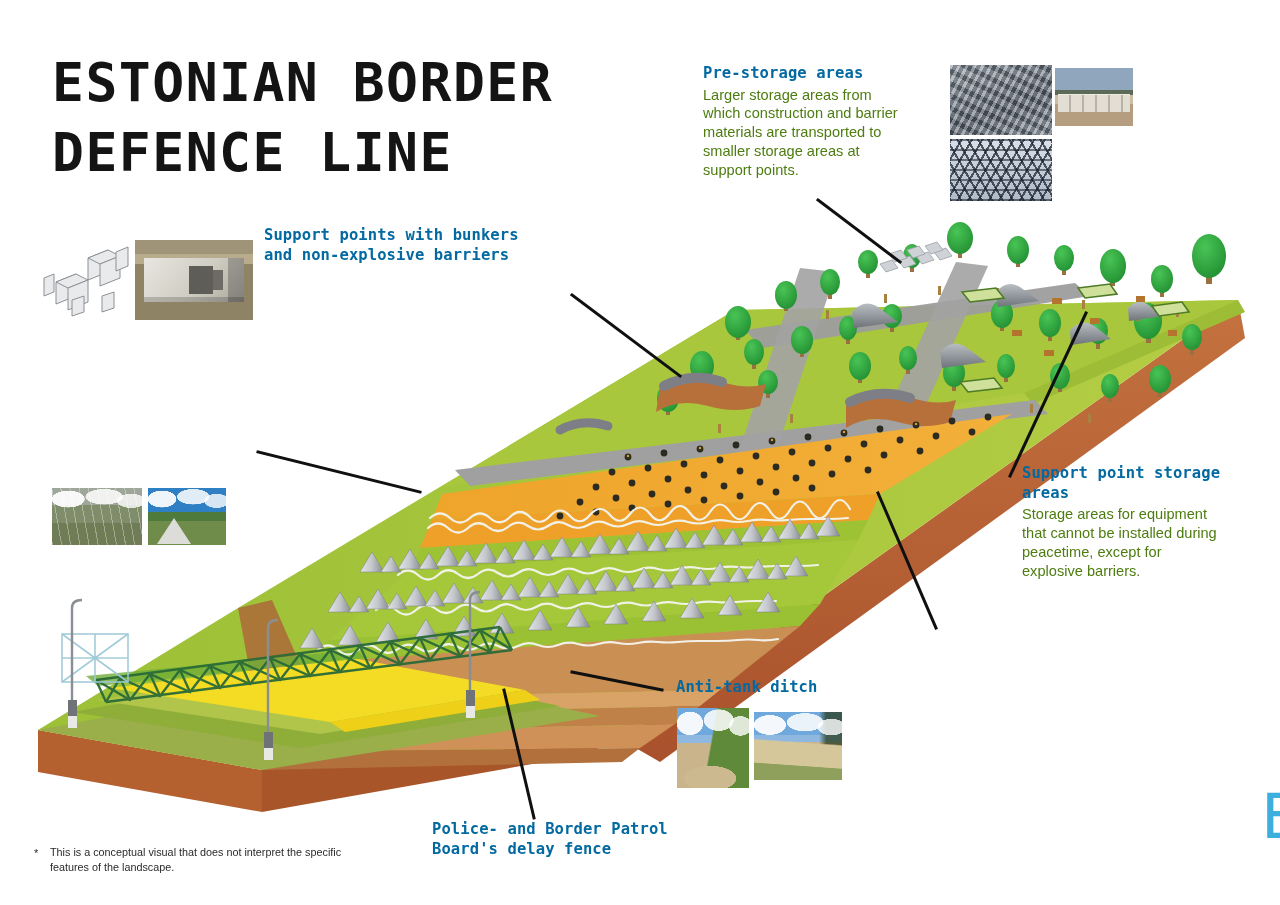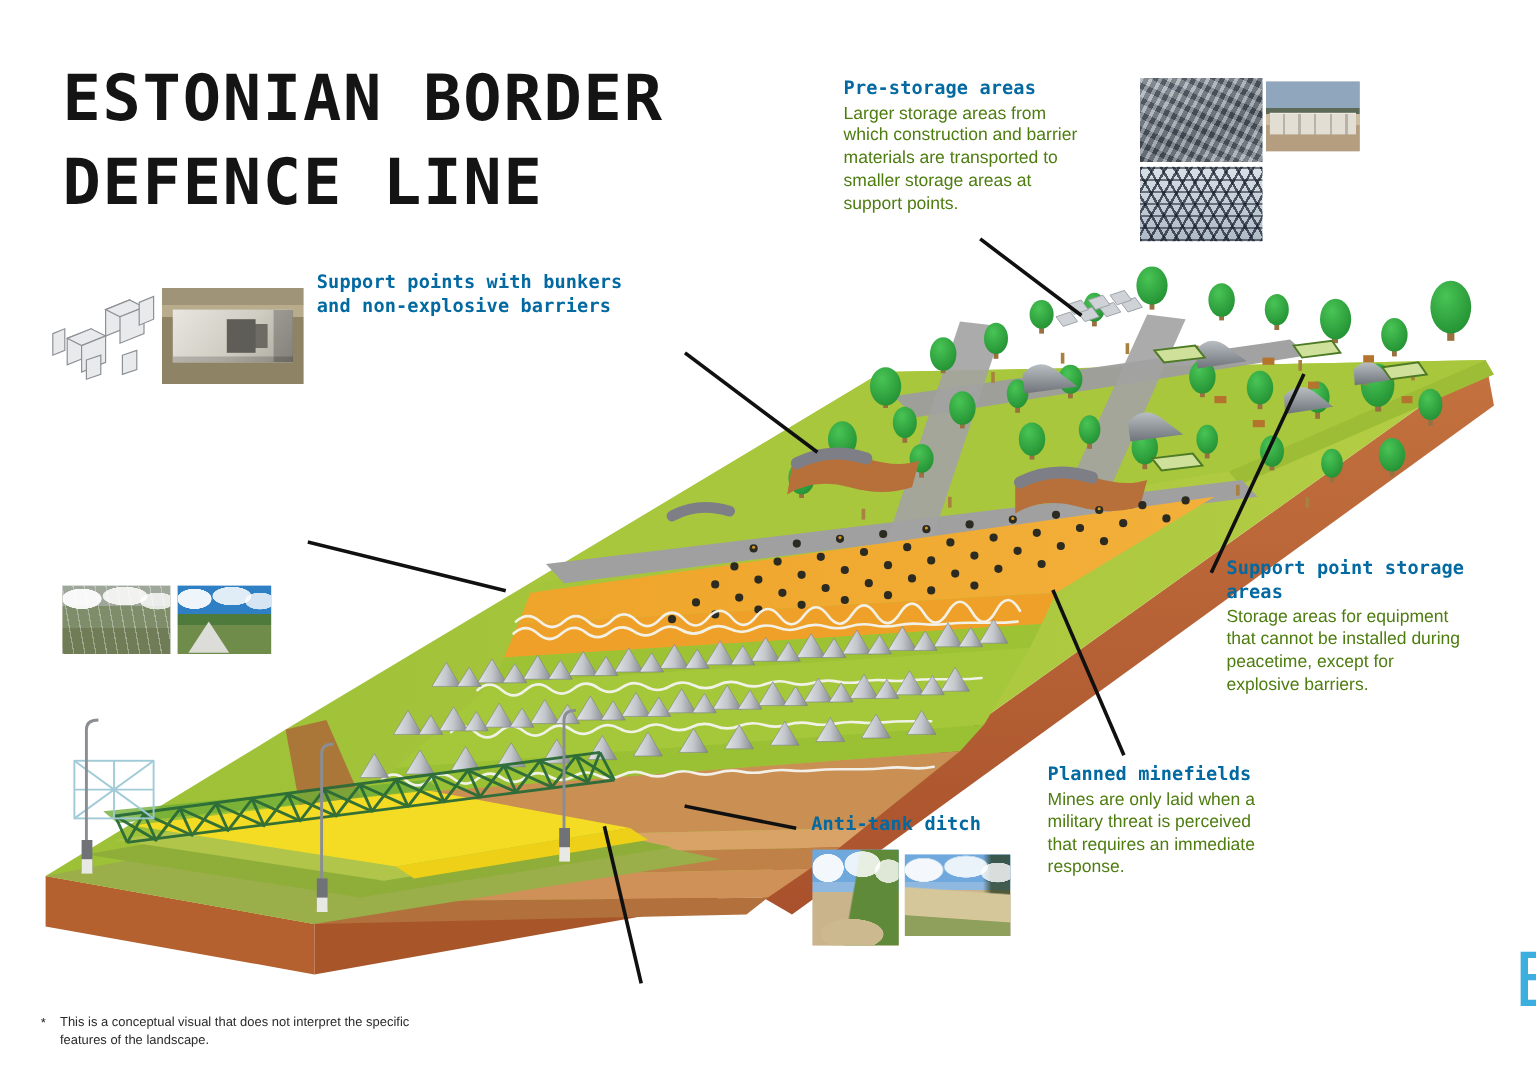--- a/index.html
+++ b/index.html
@@ -631,34 +631,31 @@
 
   <div class="cap" style="left:1022px; top:464px; width:250px;">
     <h3>Support point storage
 areas</h3>
     <p>Storage areas for equipment
 that cannot be installed during
 peacetime, except for
 explosive barriers.</p>
   </div>
 
-  <div class="cap" style="left:873px; top:636px; width:240px;">
-    <h3>Planned minefields</h3>
-    <p>Mines are only laid when a
-military threat is perceived
-that requires an immediate
-response.</p>
-  </div>
 
   <div class="cap" style="left:676px; top:678px; width:200px;">
     <h3>Anti-tank ditch</h3>
   </div>
   <div class="ph ph-ditch-a ph-cloud" style="left:677px; top:708px; width:72px; height:80px;"></div>
   <div class="ph ph-ditch-b ph-cloud" style="left:754px; top:712px; width:88px; height:68px;"></div>
 
+  <div class="cap" style="left:432px; top:820px; width:300px;">
+    <h3>Police- and Border Patrol
+Board's delay fence</h3>
+  </div>
 
   <div class="footnote">
     <span class="ast">*</span>
     <span class="ftxt">This is a conceptual visual that does not interpret the specific features of the landscape.</span>
   </div>
 
   <div class="logo">
     <span class="l1">EC</span>
     
   </div>

